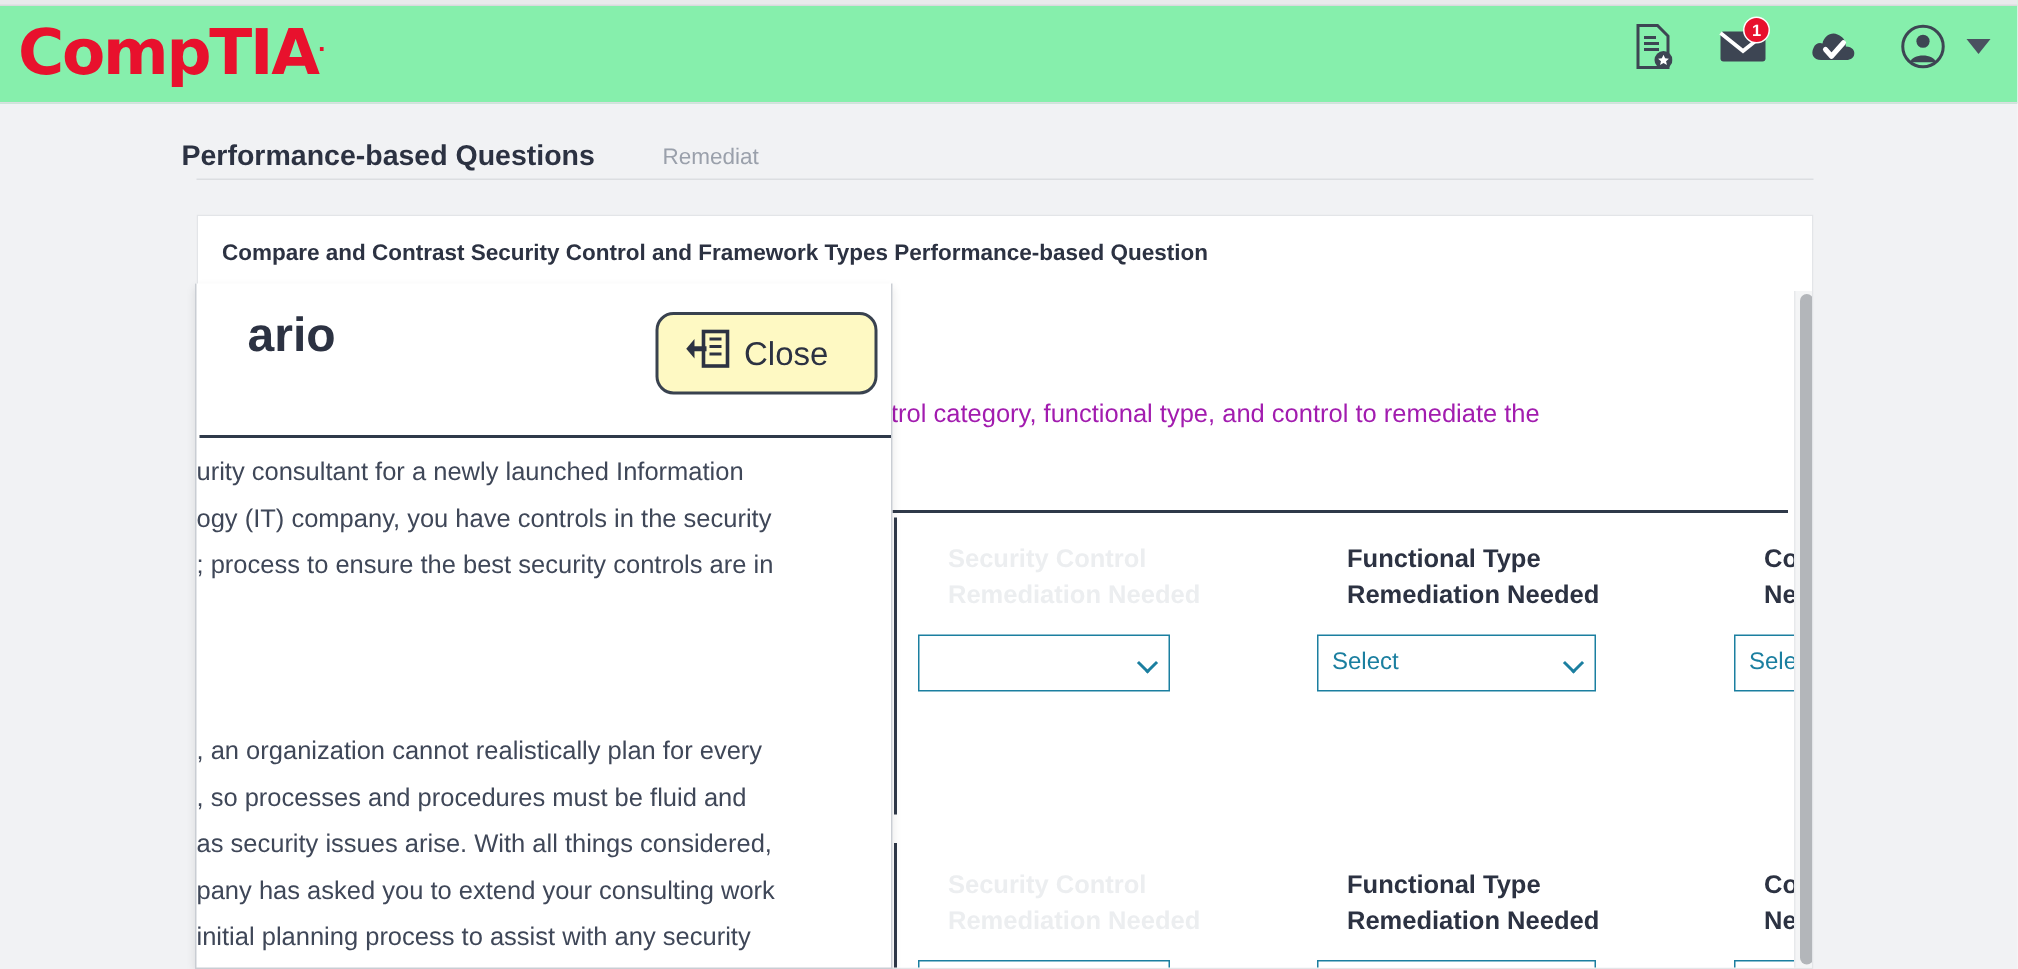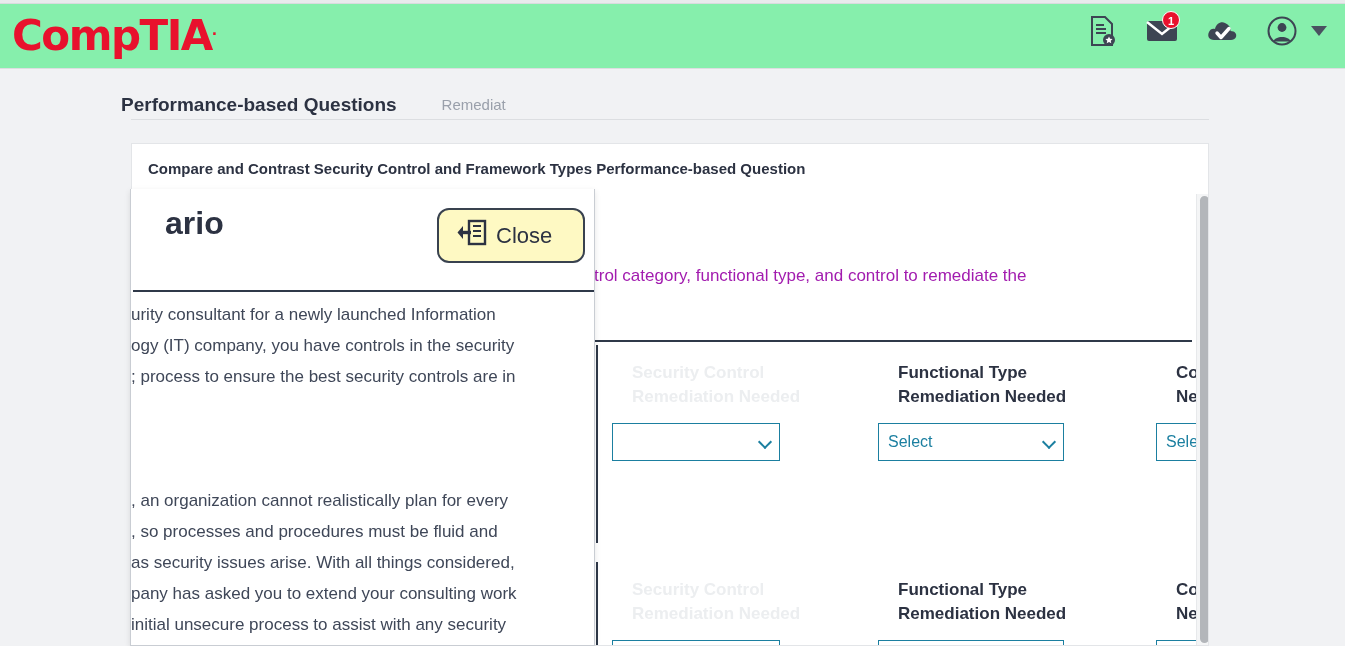--- a/index.html
+++ b/index.html
@@ -393,20 +393,20 @@
 
     <div class="modal-body">
       <div class="shift-left" style="margin-left:-2px;">urity consultant for a newly launched Information</div>
       <div class="shift-left" style="margin-left:-2px;">ogy (IT) company, you have controls in the security</div>
       <div class="shift-left" style="margin-left:-2px;">; process to ensure the best security controls are in</div>
       <div style="height:93px;"></div>
       <div class="shift-left" style="margin-left:-2px;">, an organization cannot realistically plan for every</div>
       <div class="shift-left" style="margin-left:-2px;">, so processes and procedures must be fluid and</div>
       <div class="shift-left" style="margin-left:-2px;"> as security issues arise. With all things considered,</div>
       <div class="shift-left" style="margin-left:-2px;">pany has asked you to extend your consulting work</div>
-      <div class="shift-left" style="margin-left:-2px;"> initial unsecure process to assist with any security</div>
+      <div class="shift-left" style="margin-left:-2px;"> initial planning process to assist with any security</div>
       <div class="shift-left" style="margin-left:-2px;">at arise in the first few months of business. You will</div>
 
     </div>
 
   </div>
 
 </div>
 
 </body></html>

